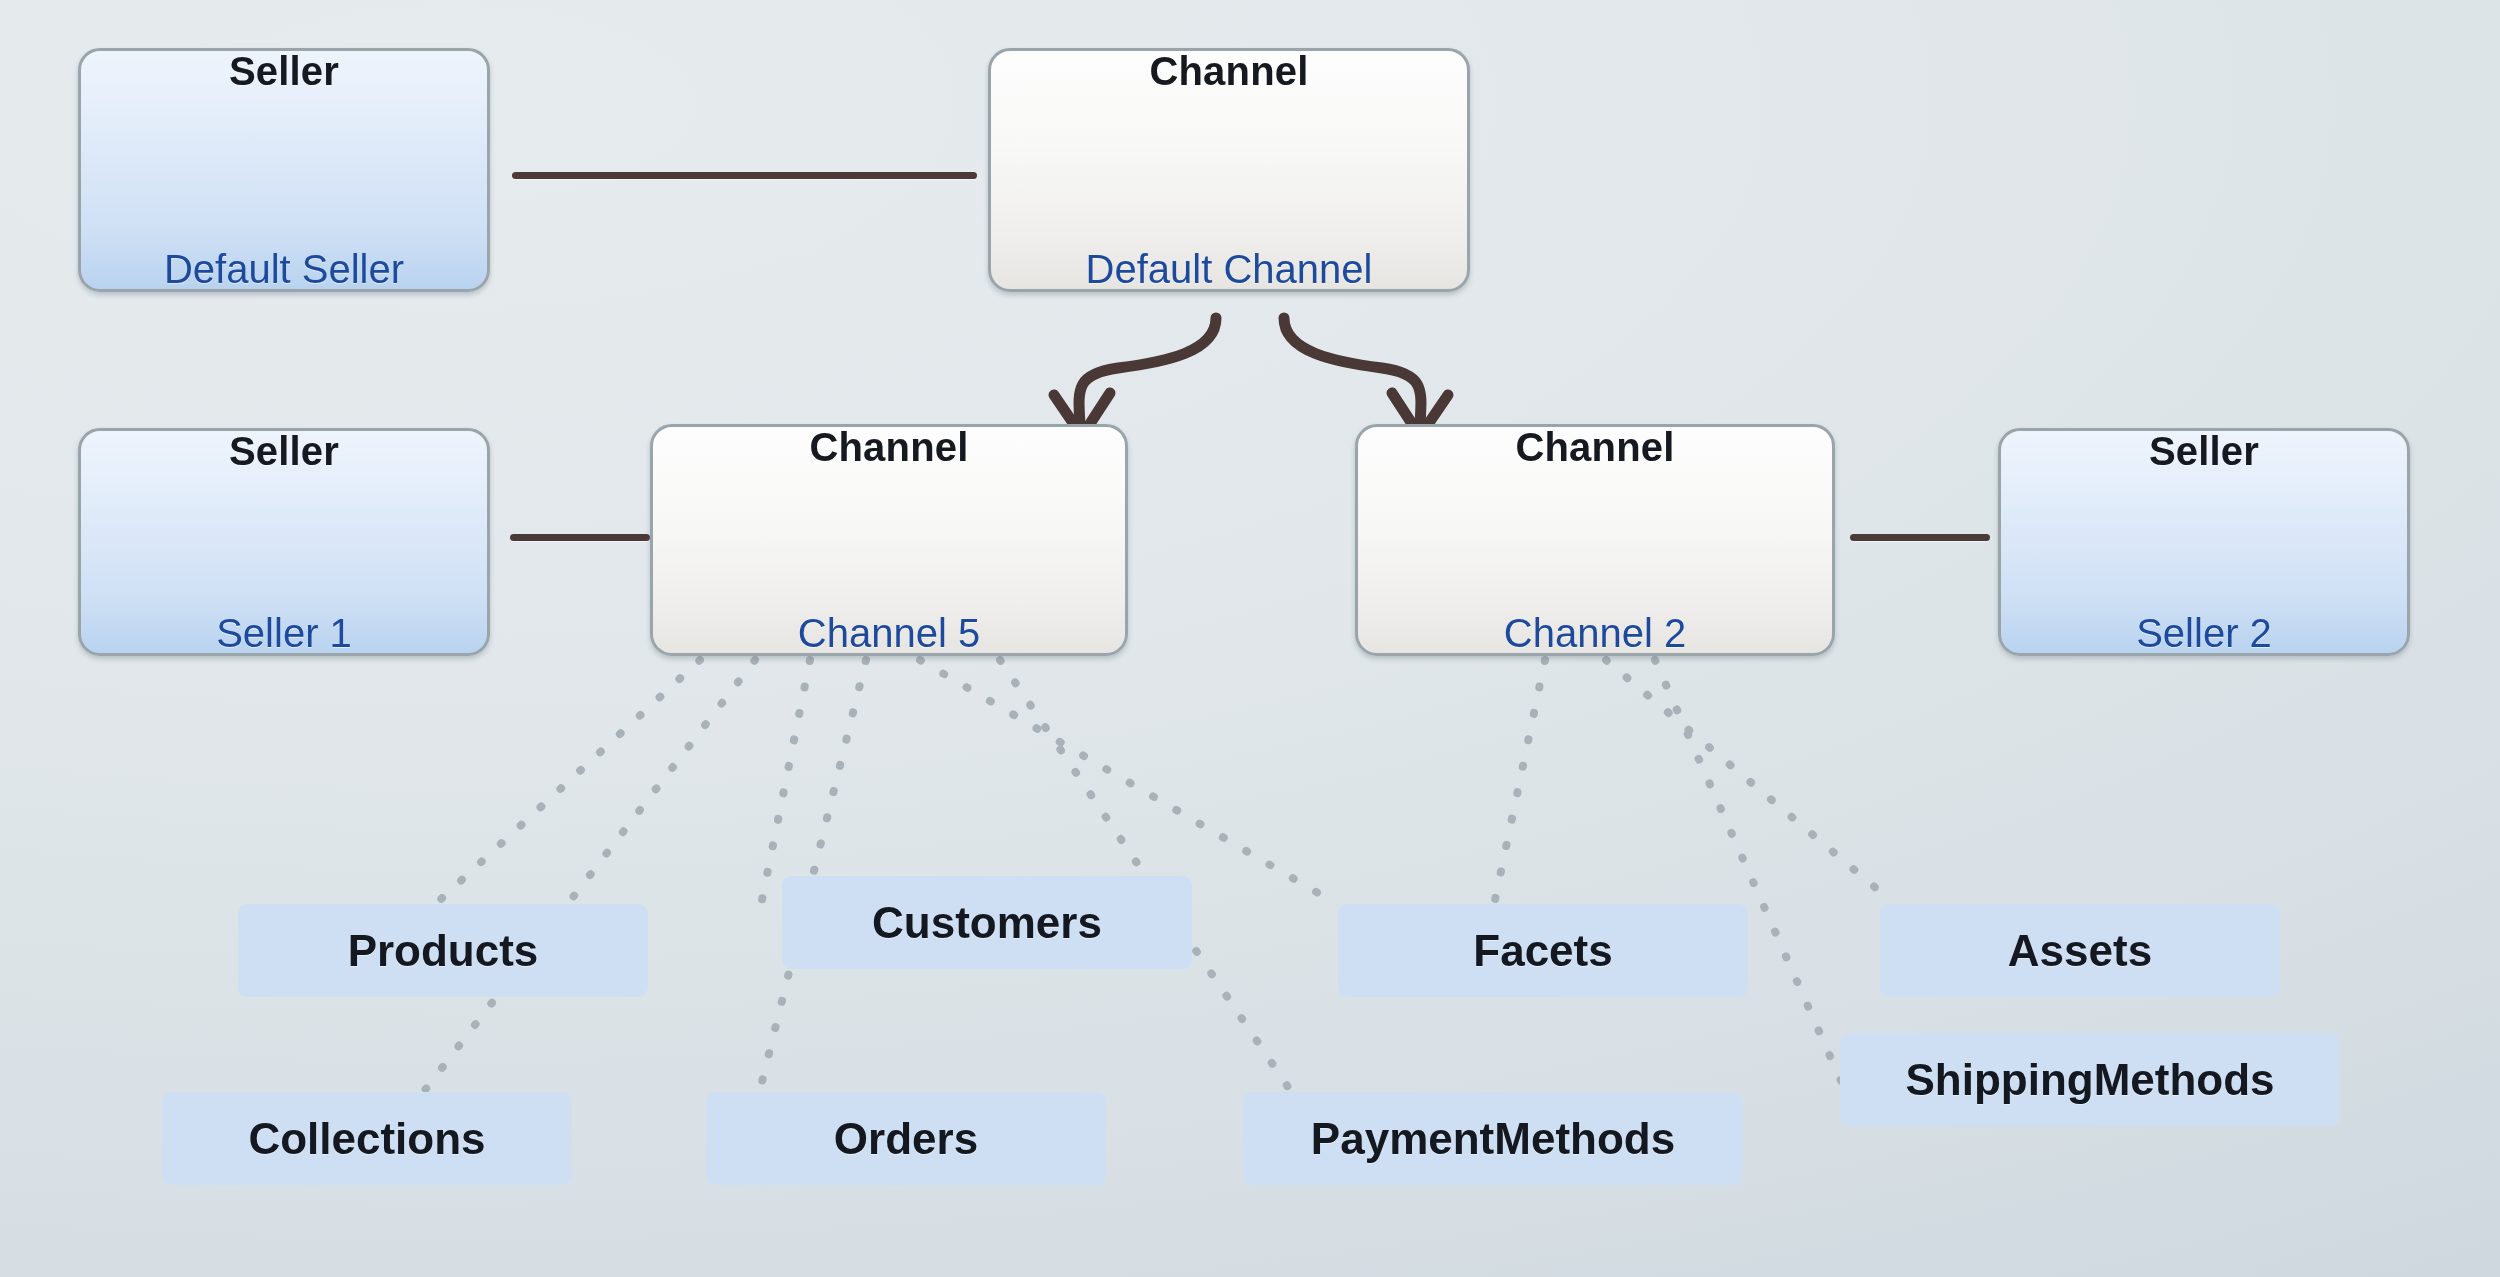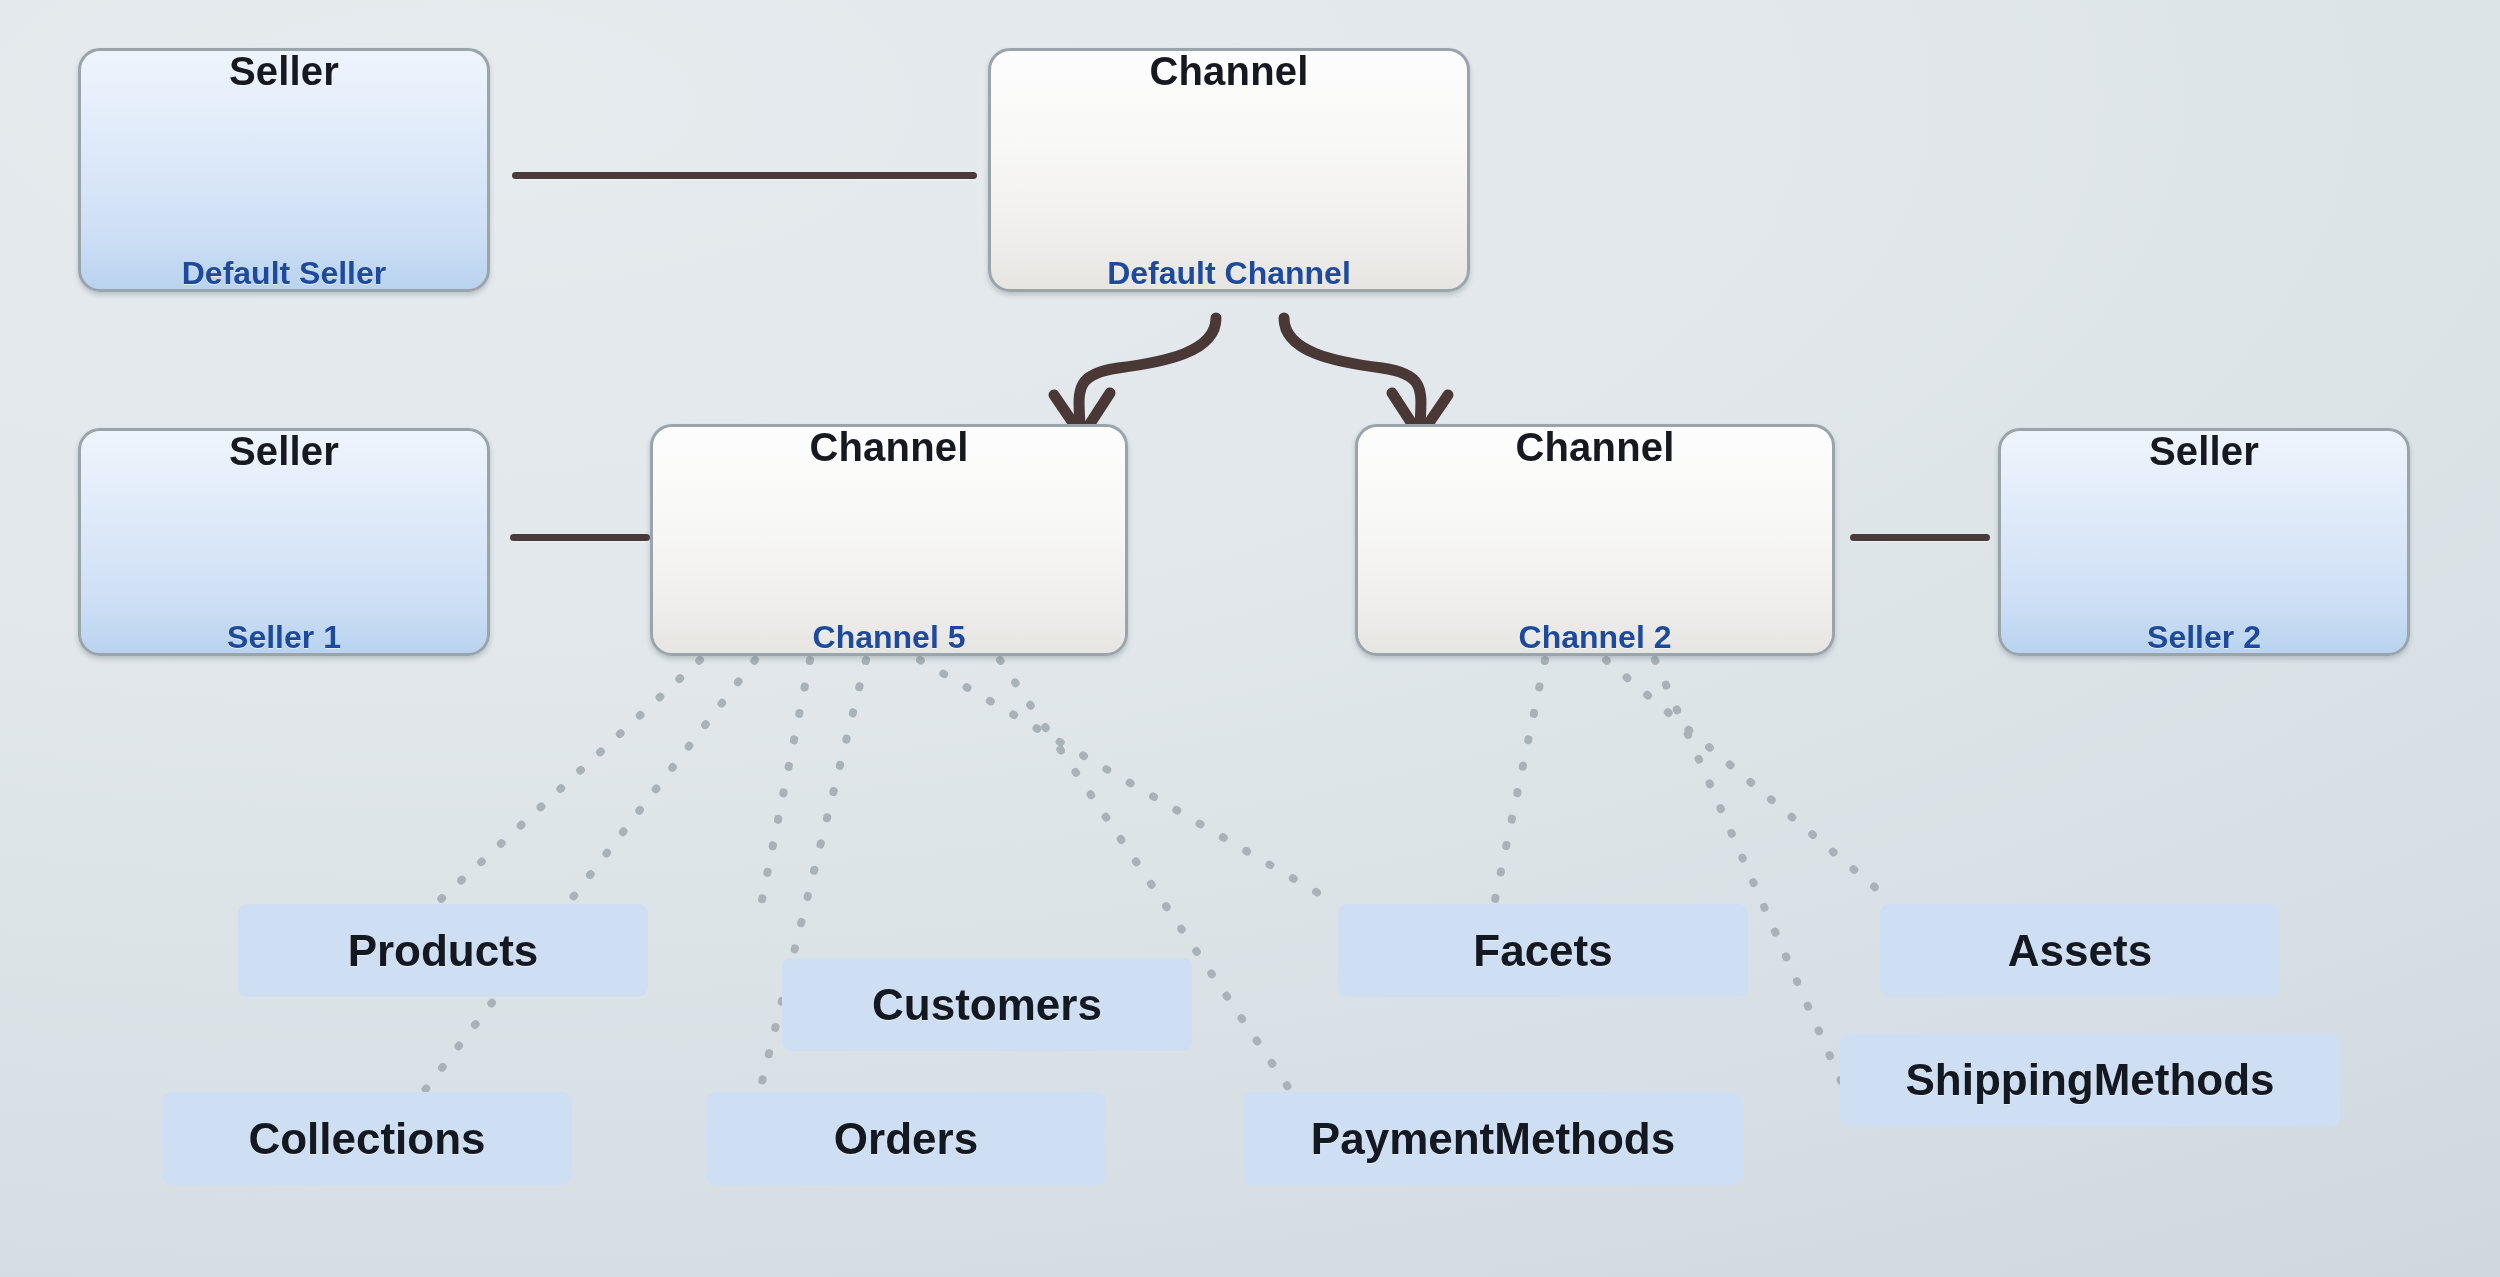--- a/index.html
+++ b/index.html
@@ -46,22 +46,22 @@
   }
   .card .type {
     font-size: 40px;
     font-weight: bold;
     color: #16191f;
     letter-spacing: 0.2px;
     line-height: 1;
     text-shadow: 0 1px 0 rgba(255,255,255,0.55);
   }
   .card .name {
-    font-size: 32px;
-    font-weight: bold;
+    font-size: 40px;
+    font-weight: normal;
     color: #1d4a9c;
     line-height: 1;
     text-shadow: 0 1px 0 rgba(255,255,255,0.55);
   }
   .card .type { margin-bottom: 30px; }
 
   
   .chip {
     position: absolute;
     box-sizing: border-box;
@@ -150,21 +150,21 @@
     <div class="type">Channel</div>
     <div class="name">Channel 2</div>
   </div>
 
   <div class="card seller" style="left:1998px; top:428px; width:412px; height:228px;">
     <div class="type">Seller</div>
     <div class="name">Seller 2</div>
   </div>
 
   <div class="chip" style="left:238px; top:904px; width:410px; height:93px;">Products</div>
-  <div class="chip" style="left:782px; top:958px; width:410px; height:93px;">Customers</div>
+  <div class="chip" style="left:782px; top:876px; width:410px; height:93px;">Customers</div>
   <div class="chip" style="left:1880px; top:904px; width:400px; height:93px;">Assets</div>
   <div class="chip" style="left:1338px; top:904px; width:410px; height:93px;">Facets</div>
 
   <div class="chip" style="left:162px; top:1092px; width:410px; height:93px;">Collections</div>
   <div class="chip" style="left:706px; top:1092px; width:400px; height:93px;">Orders</div>
   <div class="chip" style="left:1243px; top:1092px; width:500px; height:93px;">PaymentMethods</div>
   <div class="chip" style="left:1840px; top:1033px; width:500px; height:93px;">ShippingMethods</div>
 
 </div>
 

